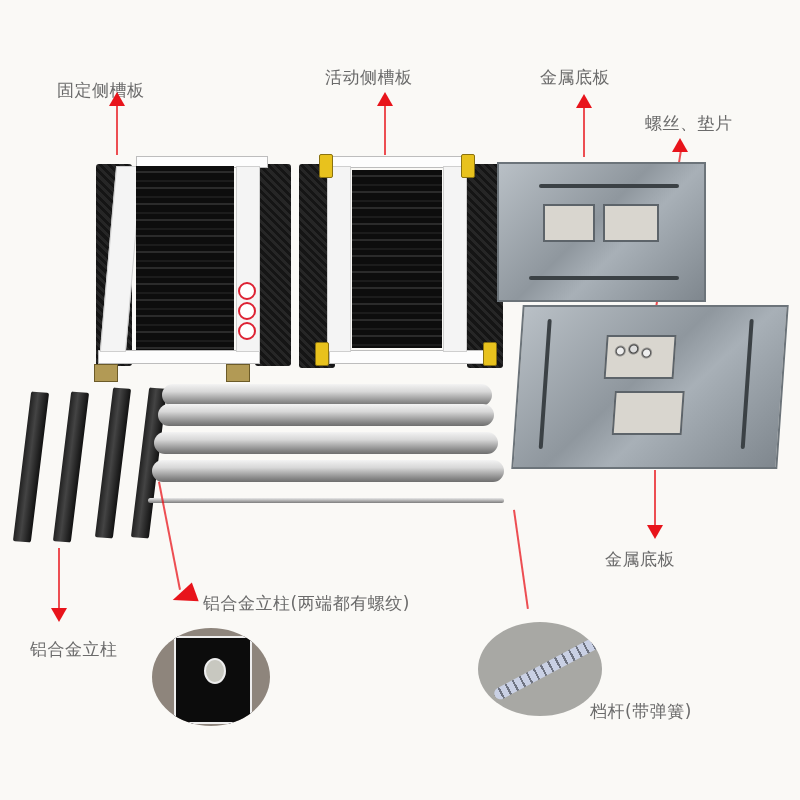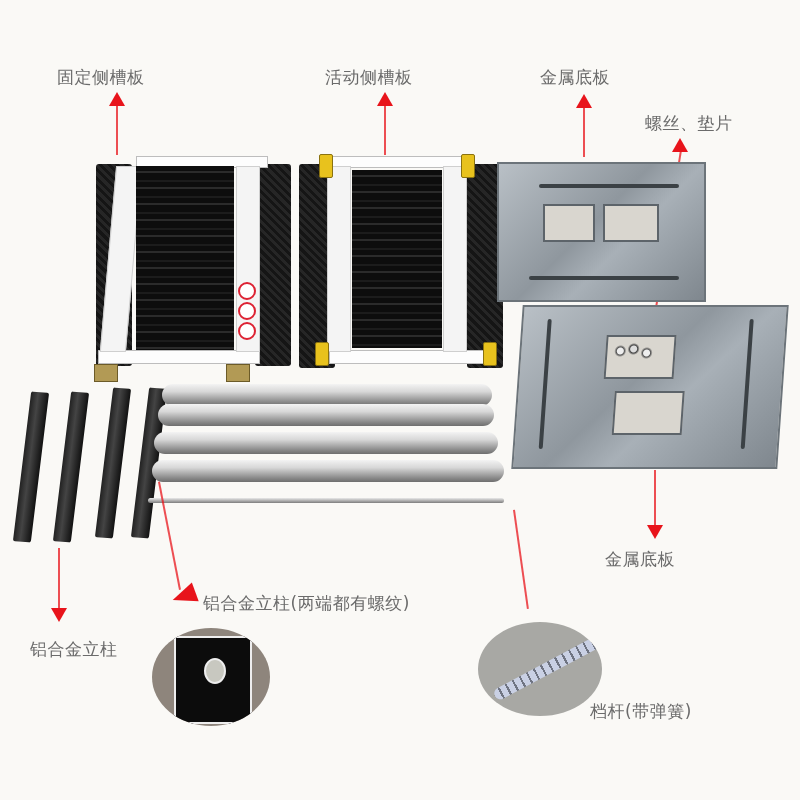--- a/index.html
+++ b/index.html
@@ -27,21 +27,21 @@
   
   .guide{position:absolute;width:18px;height:150px;background:linear-gradient(90deg,#222,#444 40%,#111);border-radius:2px;transform:skewY(-2deg) rotate(7deg);}
   .rod{position:absolute;height:22px;border-radius:11px;background:linear-gradient(180deg,#f3f3f3 0%,#d7d7d7 35%,#8c8c8c 80%,#6e6e6e 100%);}
   .bar{position:absolute;height:5px;border-radius:3px;background:linear-gradient(180deg,#e9e9e9,#7d7d7d);}
 
   .circle{position:absolute;border-radius:50%;overflow:hidden;}
 </style>
 </head>
 <body>
 
-<div class="label" style="left:57px;top:66px;">固定侧槽板</div>
+<div class="label" style="left:57px;top:79px;">固定侧槽板</div>
 <div class="arrow-up" style="left:109px;top:92px;"></div>
 <div class="line" style="left:116px;top:105px;height:50px;"></div>
 
 <div class="label" style="left:325px;top:66px;">活动侧槽板</div>
 <div class="arrow-up" style="left:377px;top:92px;"></div>
 <div class="line" style="left:384px;top:105px;height:50px;"></div>
 
 <div class="label" style="left:540px;top:66px;">金属底板</div>
 <div class="arrow-up" style="left:576px;top:94px;"></div>
 <div class="line" style="left:583px;top:107px;height:50px;"></div>

